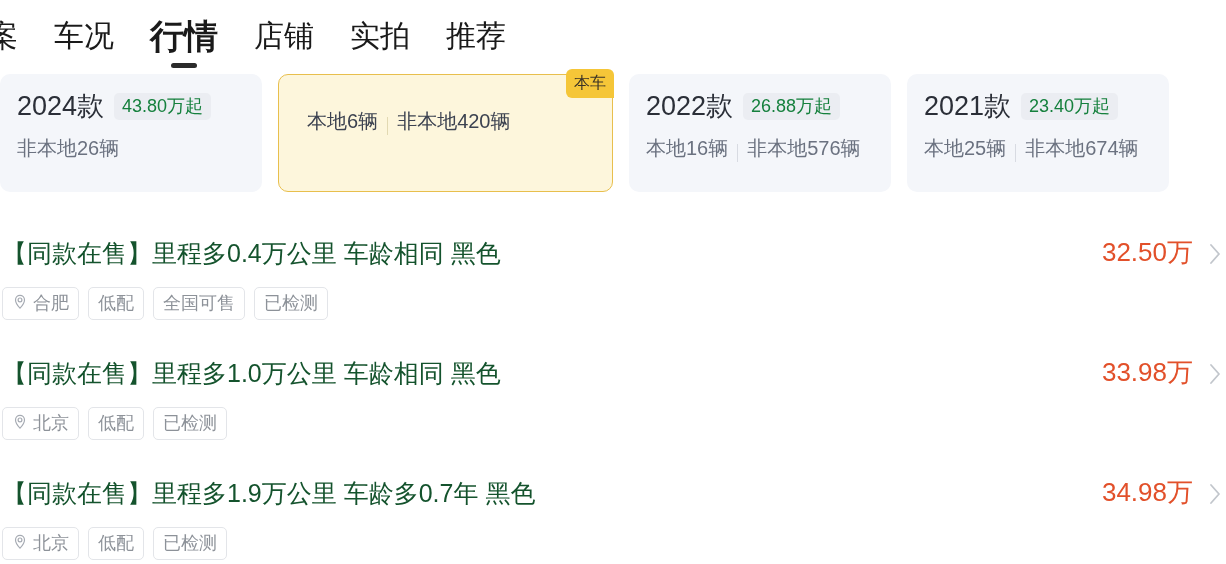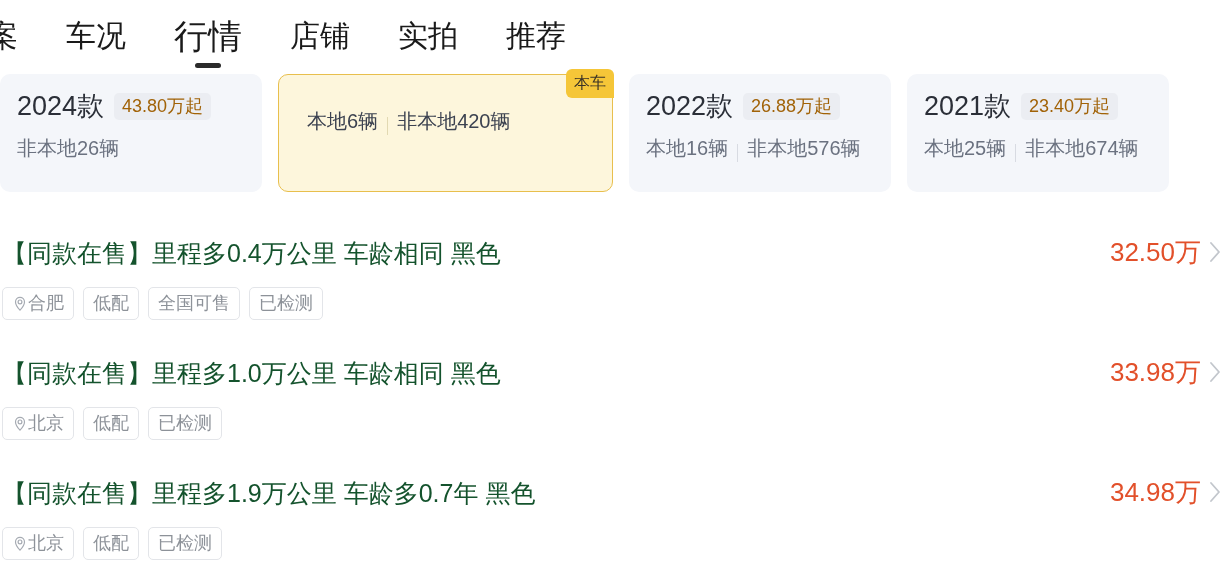--- a/index.html
+++ b/index.html
@@ -22,24 +22,24 @@
   .nav-tab {
     position:relative;
     color:#1a1a1a;
     font-size:30px;
     line-height:1;
     white-space:nowrap;
     padding:0 0 2px 0;
     cursor:pointer;
   }
   .nav-tab.first { margin-left:-12px; }
-  .nav-tab + .nav-tab { margin-left:48px; }
+  .nav-tab + .nav-tab { margin-left:36px; }
   .nav-tab.active {
     font-size:34px;
-    font-weight:normal;
+    font-weight:bold;
     color:#1a1a1a;
   }
   .nav-underline {
     position:absolute;
     left:50%;
     transform:translateX(-50%);
     bottom:-13px;
     width:26px;
     height:5px;
     border-radius:3px;
@@ -82,21 +82,21 @@
   .card-year {
     font-size:27px;
     color:#2b2f38;
     line-height:1;
     white-space:nowrap;
   }
   .card.selected .card-year { color:#2b2f38; }
   .card-price-badge {
     display:inline-block;
     font-size:18px;
-    color:#a16207;
+    color:#15803d;
     background:#ebedf2;
     border-radius:5px;
     padding:4px 8px 5px 8px;
     line-height:1;
     white-space:nowrap;
   }
   .card.selected .card-price-badge {
     color:#d9a326;
     background:#ffffff;
   }
@@ -148,38 +148,39 @@
     white-space:nowrap;
   }
   .listing-tags {
     margin-top:21px;
     display:flex;
     align-items:center;
     gap:9px;
   }
   .tag {
     display:inline-flex;
-    align-items:flex-end;
+    align-items:flex-start;
+    gap:5px;
     border:1px solid #e3e5e9;
     border-radius:5px;
     color:#8d9299;
     font-size:18px;
     line-height:1;
     padding:6px 9px 7px 9px;
     background:#ffffff;
     white-space:nowrap;
   }
   .pin-icon { display:block; }
   .listing-price {
     position:absolute;
     top:0;
     right:4px;
     display:flex;
-    align-items:center;
-    gap:8px;
+    align-items:flex-end;
+    gap:16px;
     padding-top:2px;
   }
   .price-text {
     font-size:26px;
     color:#e2502a;
     line-height:1;
     white-space:nowrap;
   }
   .chev { display:block; }
 </style>

